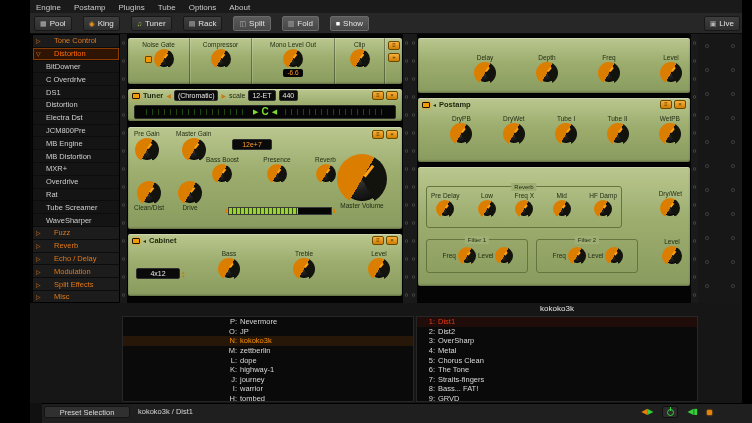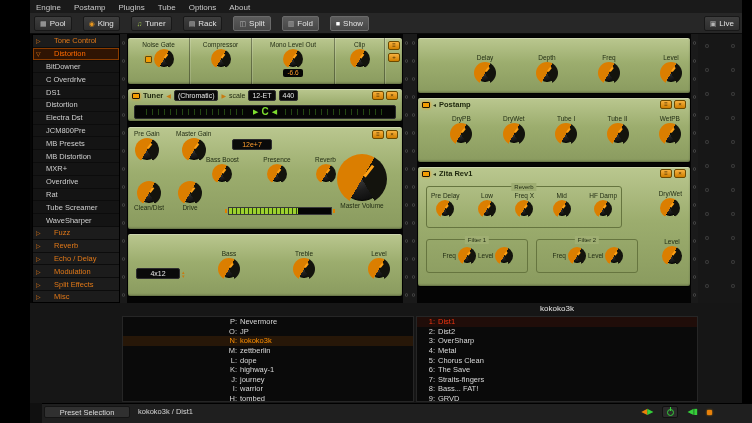--- a/index.html
+++ b/index.html
@@ -253,21 +253,21 @@
         <div class="srow plug">
 
         <span class="slabel">Electra Dst</span>
       </div>
         <div class="srow plug">
 
         <span class="slabel">JCM800Pre</span>
       </div>
         <div class="srow plug">
 
-        <span class="slabel">MB Presets</span>
+        <span class="slabel">MB Engine</span>
       </div>
         <div class="srow plug">
 
         <span class="slabel">MB Distortion</span>
       </div>
         <div class="srow plug">
 
         <span class="slabel">MXR+</span>
       </div>
         <div class="srow plug">
@@ -423,20 +423,29 @@
           <div class="kcell below abs" style="left:52px;top:56px;">
             <span class="klabel">Drive</span>
             <span class="knob k20"></span>
           </div>
           <div class="meter" style="left:100px;top:80px;width:104px;">
             <div class="meter-fill"></div>
           </div>
         </div>
 
         <div class="unit" style="top:199px;height:64px;">
+          <div class="unit-header">
+            <span class="led on"></span>
+            <span class="fold">◂</span>
+            <span class="unit-title">Cabinet</span>
+            <div class="hbtns">
+              <div class="ubtn">≡</div>
+              <div class="ubtn">×</div>
+            </div>
+          </div>
           <div class="abs" style="left:8px;top:34px;display:flex;align-items:center;gap:2px;">
             <div class="valbox" style="width:44px;text-align:center;">4x12</div>
             <span class="spincol">
               <span class="spin">▴</span>
               <span class="spin">▾</span>
             </span>
           </div>
           <div class="krow" style="left:92px;right:14px;top:17px;">
 
           <div class="kcell">
@@ -513,29 +522,20 @@
               <span class="knob k18"></span>
             </div>
               <div class="kcell">
               <span class="klabel">WetPB</span>
               <span class="knob k18"></span>
             </div>
             </div>
         </div>
 
         <div class="unit" style="top:132px;height:121px;">
-          <div class="unit-header">
-            <span class="led on"></span>
-            <span class="fold">◂</span>
-            <span class="unit-title">Zita Rev1</span>
-            <div class="hbtns">
-              <div class="ubtn">≡</div>
-              <div class="ubtn">×</div>
-            </div>
-          </div>
           <div class="zgroup" style="left:8px;top:19px;width:196px;height:42px;">
             <span class="gtitle">Reverb</span>
             <div class="krow" style="left:4px;right:4px;top:6px;">
 
             <div class="kcell">
                 <span class="klabel">Pre Delay</span>
                 <span class="knob k14"></span>
               </div>
                 <div class="kcell">
                 <span class="klabel">Low</span>
@@ -650,21 +650,21 @@
         <div class="lrow">
         <span class="pnum">4:</span>
         <span class="pname">Metal</span>
       </div>
         <div class="lrow">
         <span class="pnum">5:</span>
         <span class="pname">Chorus Clean</span>
       </div>
         <div class="lrow">
         <span class="pnum">6:</span>
-        <span class="pname">The Save</span>
+        <span class="pname">The Tone</span>
       </div>
         <div class="lrow">
         <span class="pnum">7:</span>
         <span class="pname">Straits-fingers</span>
       </div>
         <div class="lrow">
         <span class="pnum">8:</span>
         <span class="pname">Bass... FAT!</span>
       </div>
         <div class="lrow">

